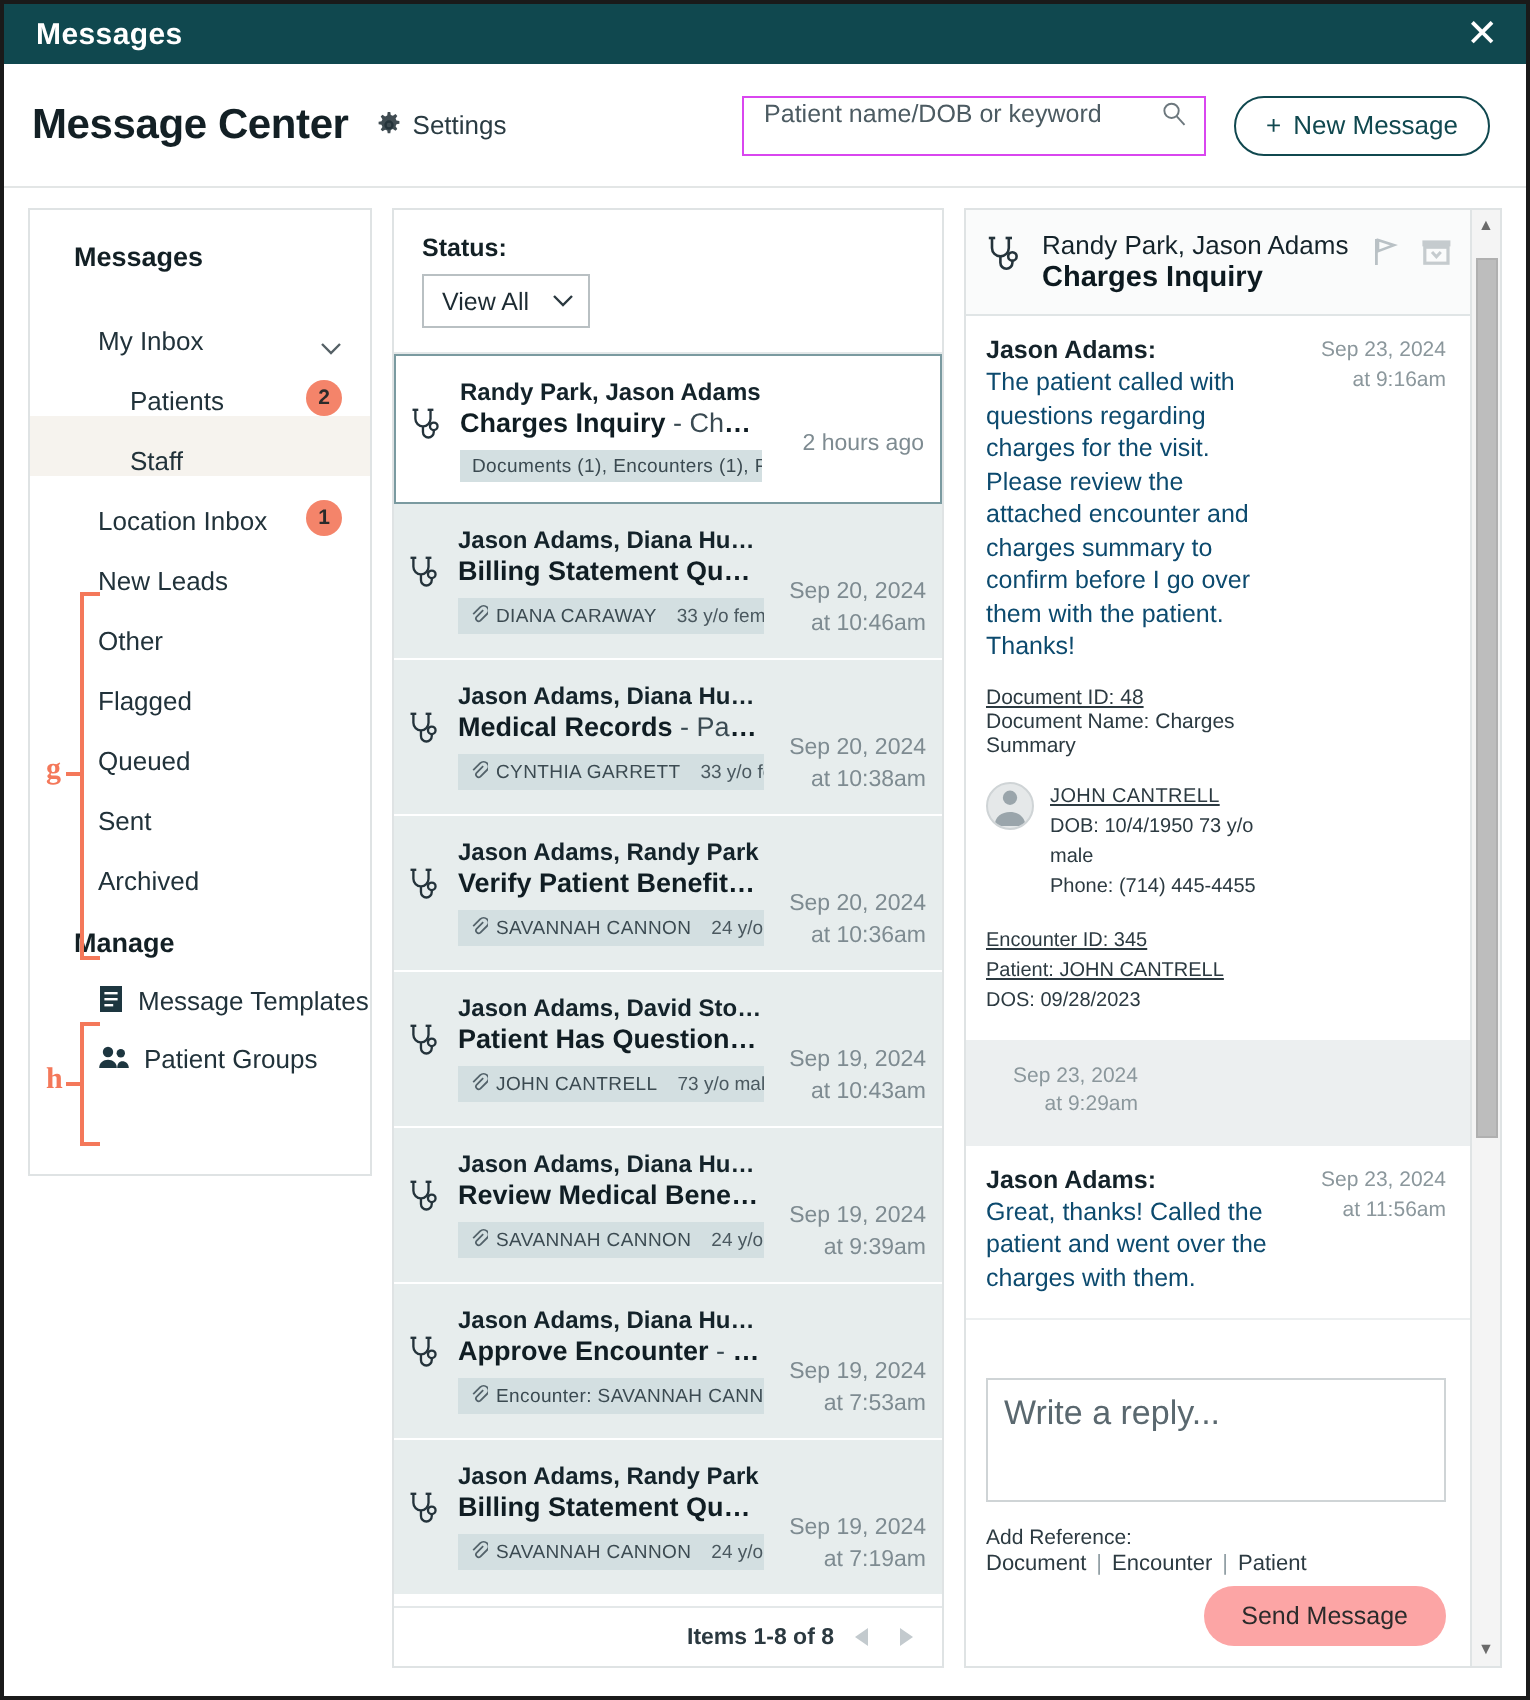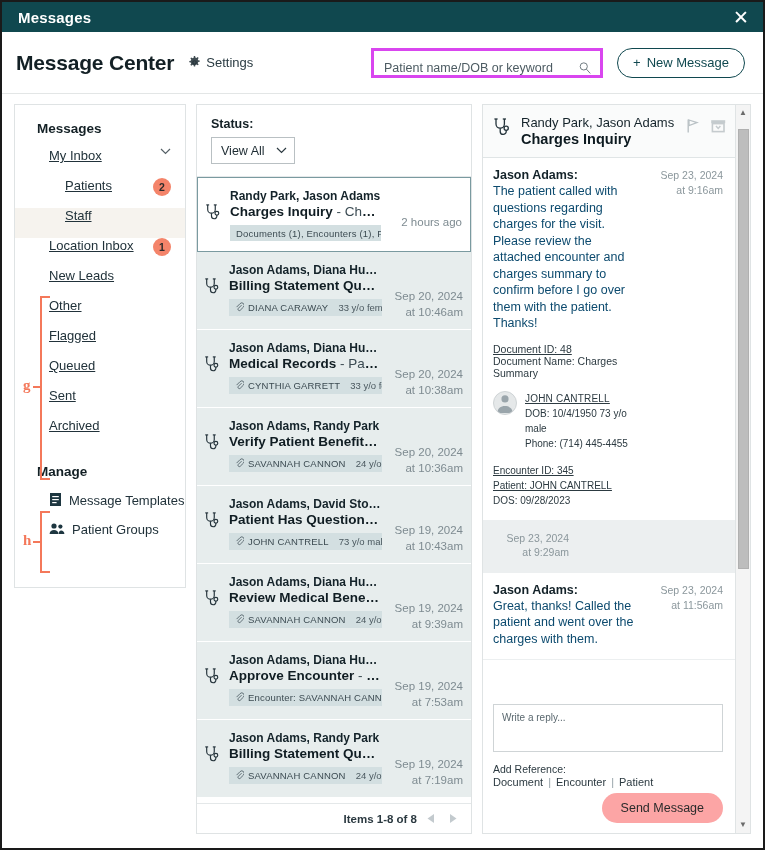--- a/index.html
+++ b/index.html
@@ -48,23 +48,23 @@
     display: flex; align-items: center; gap: 5px;
     margin-left: 14px; color: #2a3b42; font-size: 13px;
     cursor: pointer;
   }
   .gear { width: 13px; height: 13px; display: block; }
   .header-right {
     margin-left: auto; display: flex; align-items: center; gap: 14px;
   }
   .searchbox {
     width: 232px; height: 30px;
-    border: 3px solid #d946ef; background: #fff;
-    display: flex; align-items: flex-end;
-    padding: 0 8px 0 10px; font-size: 12.5px;
+    border: 1px solid #d946ef; background: #fff;
+    display: flex; align-items: center;
+    padding: 0 8px 12px 10px; font-size: 12.5px;
   }
   .searchbox input {
     border: none; outline: none; flex: 1;
     font-family: inherit; font-size: 12.5px; color: #2a3b42;
     background: transparent;
   }
   .searchbox input::placeholder { color: #4c5b62; }
   .search-icon { width: 14px; height: 14px; opacity: .75; }
   .new-msg-btn {
     height: 30px; padding: 0 15px;
@@ -84,23 +84,23 @@
     width: 172px; flex: 0 0 172px;
     border: 1px solid #dfe3e4; background: #fff;
     padding: 16px 0 10px 0;
     position: relative; height: 484px;
   }
   .side-section-title {
     font-size: 13.5px; font-weight: bold; color: #132025;
     padding: 0 0 0 22px; margin-bottom: 12px;
   }
   .side-item {
-    display: flex; align-items: flex-start;
+    display: flex; align-items: flex-end;
     height: 30px; font-size: 13px; color: #21323a;
-    padding-left: 34px; cursor: pointer; position: relative; text-decoration: underline;
+    padding-left: 34px; cursor: pointer; position: relative;
   }
   .side-item.lvl1 { padding-left: 34px; }
   .side-item.lvl2 { padding-left: 50px; }
   .side-item.active { background: #f6f3ee; }
   .side-item .chev {
     margin-left: auto; margin-right: 14px; opacity: .8;
   }
   .badge {
     position: absolute; right: 14px;
     width: 18px; height: 18px; border-radius: 50%;
@@ -249,23 +249,23 @@
     overflow: hidden;
   }
   .ref-patient-info { font-size: 10px; color: #2c3a41; line-height: 1.5; }
   .ref-patient-info .pname {
     text-decoration: underline; letter-spacing: .2px;
   }
   .ref-enc { margin-top: 12px; font-size: 10px; color: #2c3a41; line-height: 1.5; }
   .ref-enc .u { text-decoration: underline; display: block; }
   .reply-area { padding: 6px 12px 10px 10px; }
   .reply-box {
-    width: 100%; height: 48px;
+    width: 100%; height: 62px;
     border: 1px solid #cfd4d6; background: #fff;
-    padding: 7px 8px; font-size: 10px; color: #4a585f;
+    padding: 7px 8px; font-size: 17px; color: #4a585f;
     font-family: inherit; resize: none; outline: none;
   }
   .reply-box::placeholder { color: #5a686f; }
   .addref-label { font-size: 10.5px; color: #2c3a41; margin-top: 7px; }
   .addref-links {
     font-size: 11px; color: #2c3a41; margin-top: 1px;
     display: flex; gap: 5px; align-items: center;
   }
   .addref-links a { color: #2c3a41; text-decoration: none; cursor: pointer; }
   .addref-links .sep { color: #93a0a6; }

